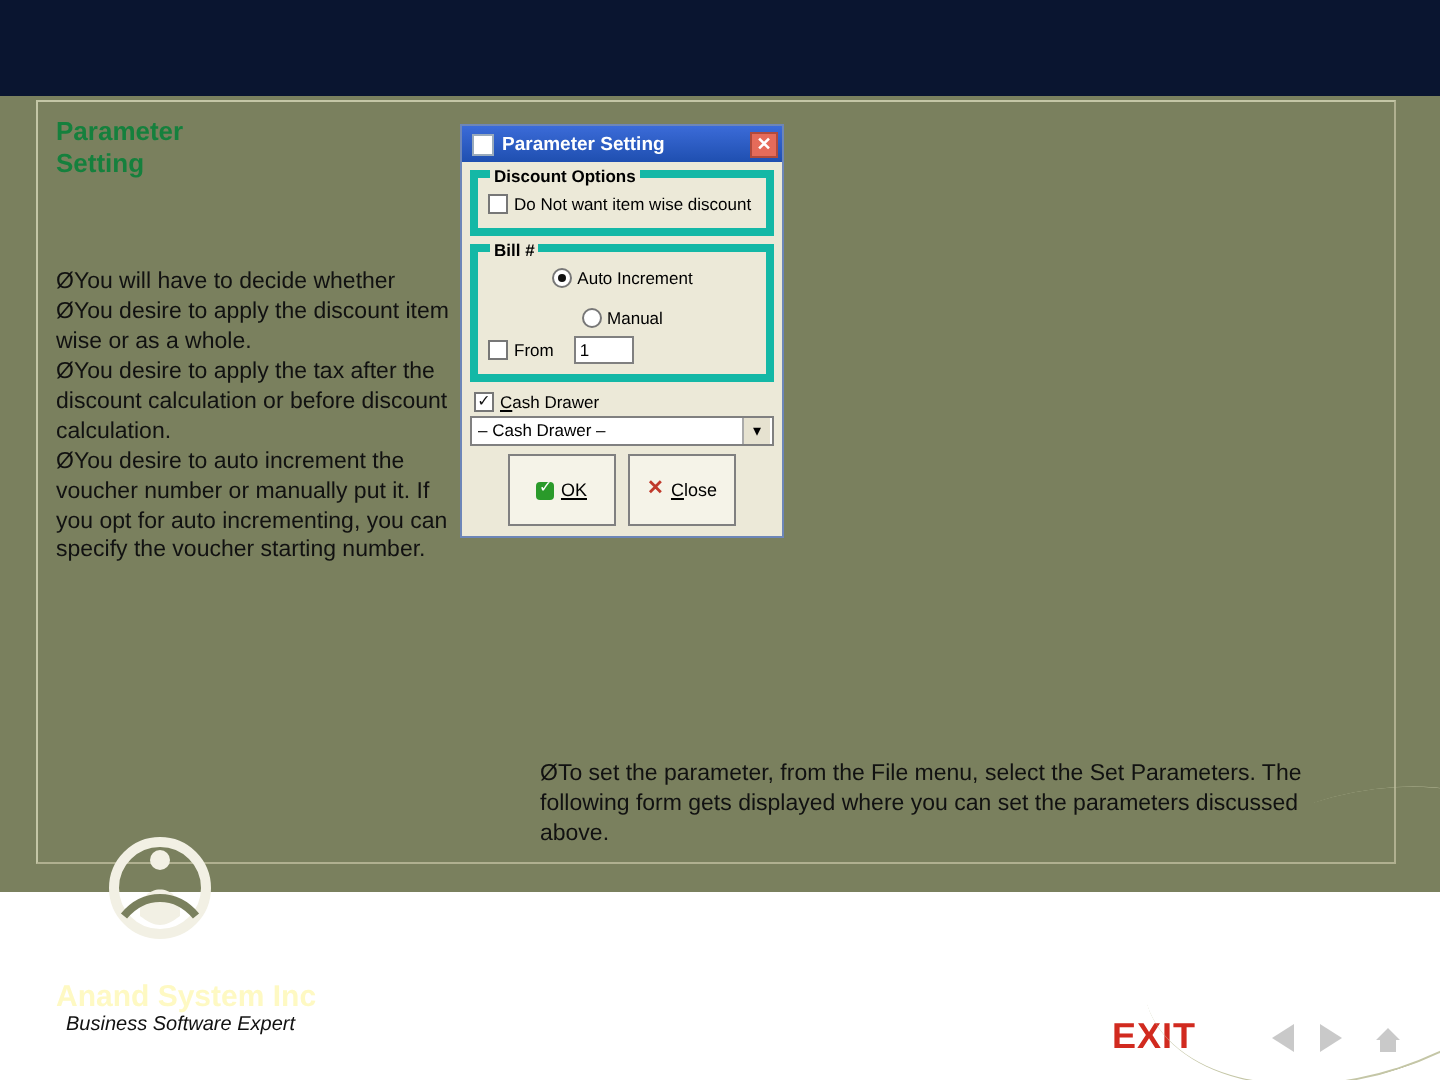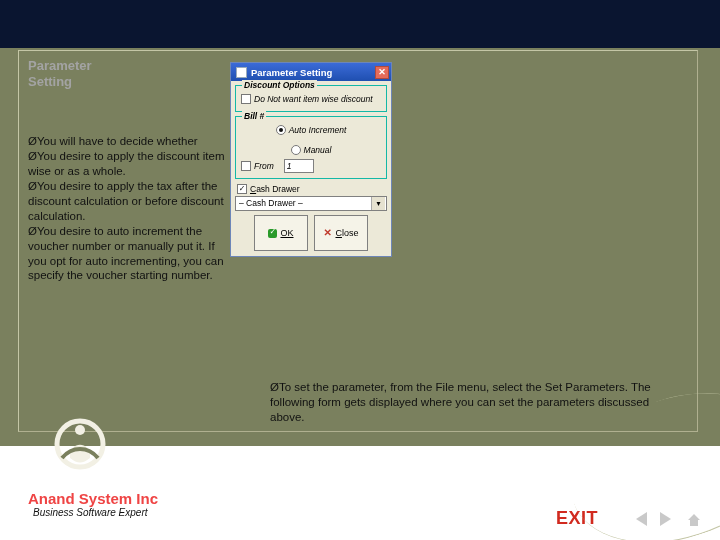--- a/index.html
+++ b/index.html
@@ -27,21 +27,21 @@
     left: 18px; top: 50px;
     width: 680px; height: 382px;
     border: 1px solid #b0b090;
     border-top: 1px solid #c4c6a6;
     border-left: 1px solid #c4c6a6;
   }
   .slide-title {
     position: absolute;
     left: 28px; top: 58px;
     font-size: 13px; font-weight: bold;
-    color: #a3a3a3;
+    color: #15803d;
     line-height: 1.25;
   }
   .left-text {
     position: absolute;
     left: 28px; top: 134px;
     width: 198px;
     font-size: 11.5px;
     color: #111;
     line-height: 1.3;
   }
@@ -59,21 +59,21 @@
     position: absolute;
     left: 52px; top: 416px;
     width: 56px; height: 56px;
   }
   .logo-wrap svg { width:56px; height:56px; }
   .company {
     position: absolute;
     left: 28px; top: 490px;
     font-family: Arial, sans-serif;
   }
-  .company .name { font-size: 15px; font-weight: bold; color: #ef4444; }
+  .company .name { font-size: 15px; font-weight: bold; color: #fef9c3; }
   .company .tag  { font-size: 10px; font-style: italic; color: #111; margin-left: 5px; }
   .exit {
     position: absolute;
     left: 556px; top: 508px;
     font-family: Arial Black, Arial, sans-serif;
     font-size: 18px; font-weight: 900;
     color: #d12a1f;
     letter-spacing: 0.5px;
     cursor: pointer;
   }
@@ -116,26 +116,25 @@
   .dlg .tb-title { flex: 1; }
   .dlg .tb-x {
     width: 14px; height: 13px;
     background: #e56b5a;
     border: 1px solid #b04a3c;
     color: #fff; font-size: 9px; line-height: 11px; text-align: center;
     cursor: pointer;
   }
   .dlg .body { padding: 4px 4px 5px 4px; }
   .grp {
-    border: 1px solid #14b8a6;
+    border: 4px solid #14b8a6;
     margin: 0 0 4px 0;
     padding: 8px 5px 5px 5px;
     position: relative;
     font-size: 9px;
-    font-style: italic;
   }
   .grp > .legend {
     position: absolute; top: -6px; left: 6px;
     background: #ece9d8;
     padding: 0 2px;
     font-weight: bold;
     font-size: 8.5px;
   }
   .ck, .rd { display: inline-flex; align-items: flex-end; gap: 3px; font-size: 8.5px; }
   .ckbox {

